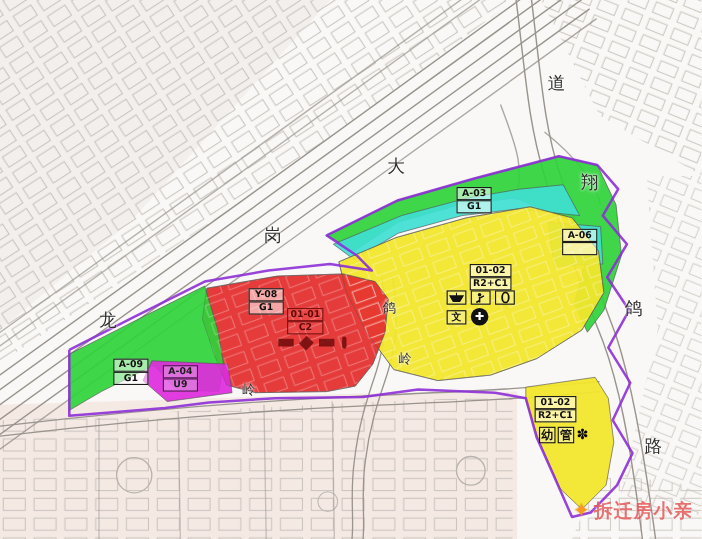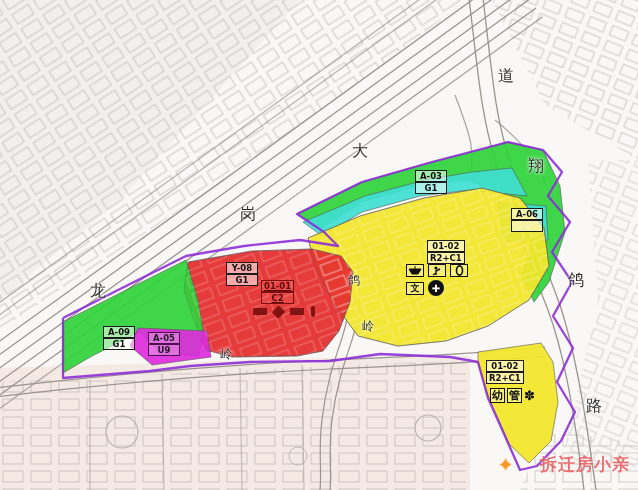--- a/index.html
+++ b/index.html
@@ -5,39 +5,39 @@
   html,body{margin:0;padding:0;background:#fff;}
   #stage{position:relative;width:638px;height:490px;overflow:hidden;
          font-family:"DejaVu Sans",sans-serif;background:#faf8f6;}
   #mapsvg{position:absolute;left:0;top:0;}
   .rchar{position:absolute;z-index:6;font:16px "DejaVu Serif",serif;color:#2d2d2d;
          text-shadow:0 0 2px #fff,0 0 4px #fff;line-height:16px;}
   .plabel{position:absolute;z-index:8;display:inline-flex;flex-direction:column;align-items:stretch;}
   .plabel .cell{display:block;border:1px solid #1b1b1b;background:rgba(255,255,255,.55);
         font:bold 8.5px "DejaVu Sans",sans-serif;line-height:10px;min-height:10px;
         padding:0 2px;text-align:center;color:#101010;min-width:26px;white-space:nowrap;}
-  .plabel.v-red .cell{border-color:#7c1010;color:#5c0808;background:rgba(255,120,120,.18);text-decoration:underline;}
+  .plabel.v-red .cell{border-color:#7c1010;color:#5c0808;background:rgba(255,120,120,.18);}
   .plabel.v-mag .cell{border-color:#4d104d;color:#1d1d1d;background:rgba(255,255,255,.28);}
   .icongrid{position:absolute;z-index:8;display:flex;flex-direction:column;gap:3px;}
   .icorow{display:flex;gap:4px;align-items:center;}
   .ibox{width:18px;height:13px;border:1px solid #111;background:rgba(255,255,255,.30);
         display:flex;align-items:center;justify-content:center;box-sizing:border-box;
         font:bold 9px "DejaVu Sans",sans-serif;color:#111;}
   .circ{width:16px;height:16px;border-radius:50%;background:#111;color:#fff;
         display:flex;align-items:center;justify-content:center;font:bold 10px "DejaVu Sans",sans-serif;}
   .redicons{position:absolute;z-index:7;display:flex;gap:7px;align-items:center;}
   .redicons .blob{display:block;background:#6e0c0c;opacity:.85;}
   .kgroup{position:absolute;z-index:8;display:flex;gap:2px;align-items:center;}
   .kgroup .cell{border:1px solid #111;background:rgba(255,255,255,.35);
         font:bold 11px "DejaVu Sans",sans-serif;line-height:13px;padding:0 1px;color:#111;}
   .flower{font-size:13px;color:#0b0b0b;line-height:13px;}
   #watermark{position:absolute;z-index:9;right:8px;bottom:14px;display:flex;align-items:center;gap:4px;}
   #watermark .wlogo{font-size:18px;color:#f59a1e;text-shadow:0 0 2px #d97708;}
   #watermark .wtext{font:bold 17px "DejaVu Sans",sans-serif;color:rgba(225,60,60,.72);
-        letter-spacing:1px;text-shadow:0 0 2px rgba(255,255,255,.6);margin-left:23px;}
+        letter-spacing:1px;text-shadow:0 0 2px rgba(255,255,255,.6);}
 </style>
 </head>
 <body>
 
 <div id="stage">
 
   <svg id="mapsvg" width="638" height="490" viewBox="0 0 638 490">
     <defs>
       <pattern id="blk" width="26" height="17" patternUnits="userSpaceOnUse" patternTransform="rotate(-33)">
         <rect x="2" y="2" width="19" height="11" fill="none" stroke="#c3bdb7" stroke-width="1"></rect>
@@ -144,21 +144,21 @@
   </div>
   <div class="plabel v-red" style="left:261px;top:280px">
     <span class="cell">01-01</span>
     <span class="cell">C2</span>
   </div>
   <div class="plabel" style="left:103px;top:326px">
     <span class="cell">A-09</span>
     <span class="cell">G1</span>
   </div>
   <div class="plabel v-mag" style="left:148px;top:332px">
-    <span class="cell">A-05</span>
+    <span class="cell">A-04</span>
     <span class="cell">U9</span>
   </div>
   <div class="plabel" style="left:486px;top:360px">
     <span class="cell">01-02</span>
     <span class="cell">R2+C1</span>
   </div>
 
   <div class="icongrid" style="left:406px;top:264px">
     <div class="icorow">
       <span class="ibox">

